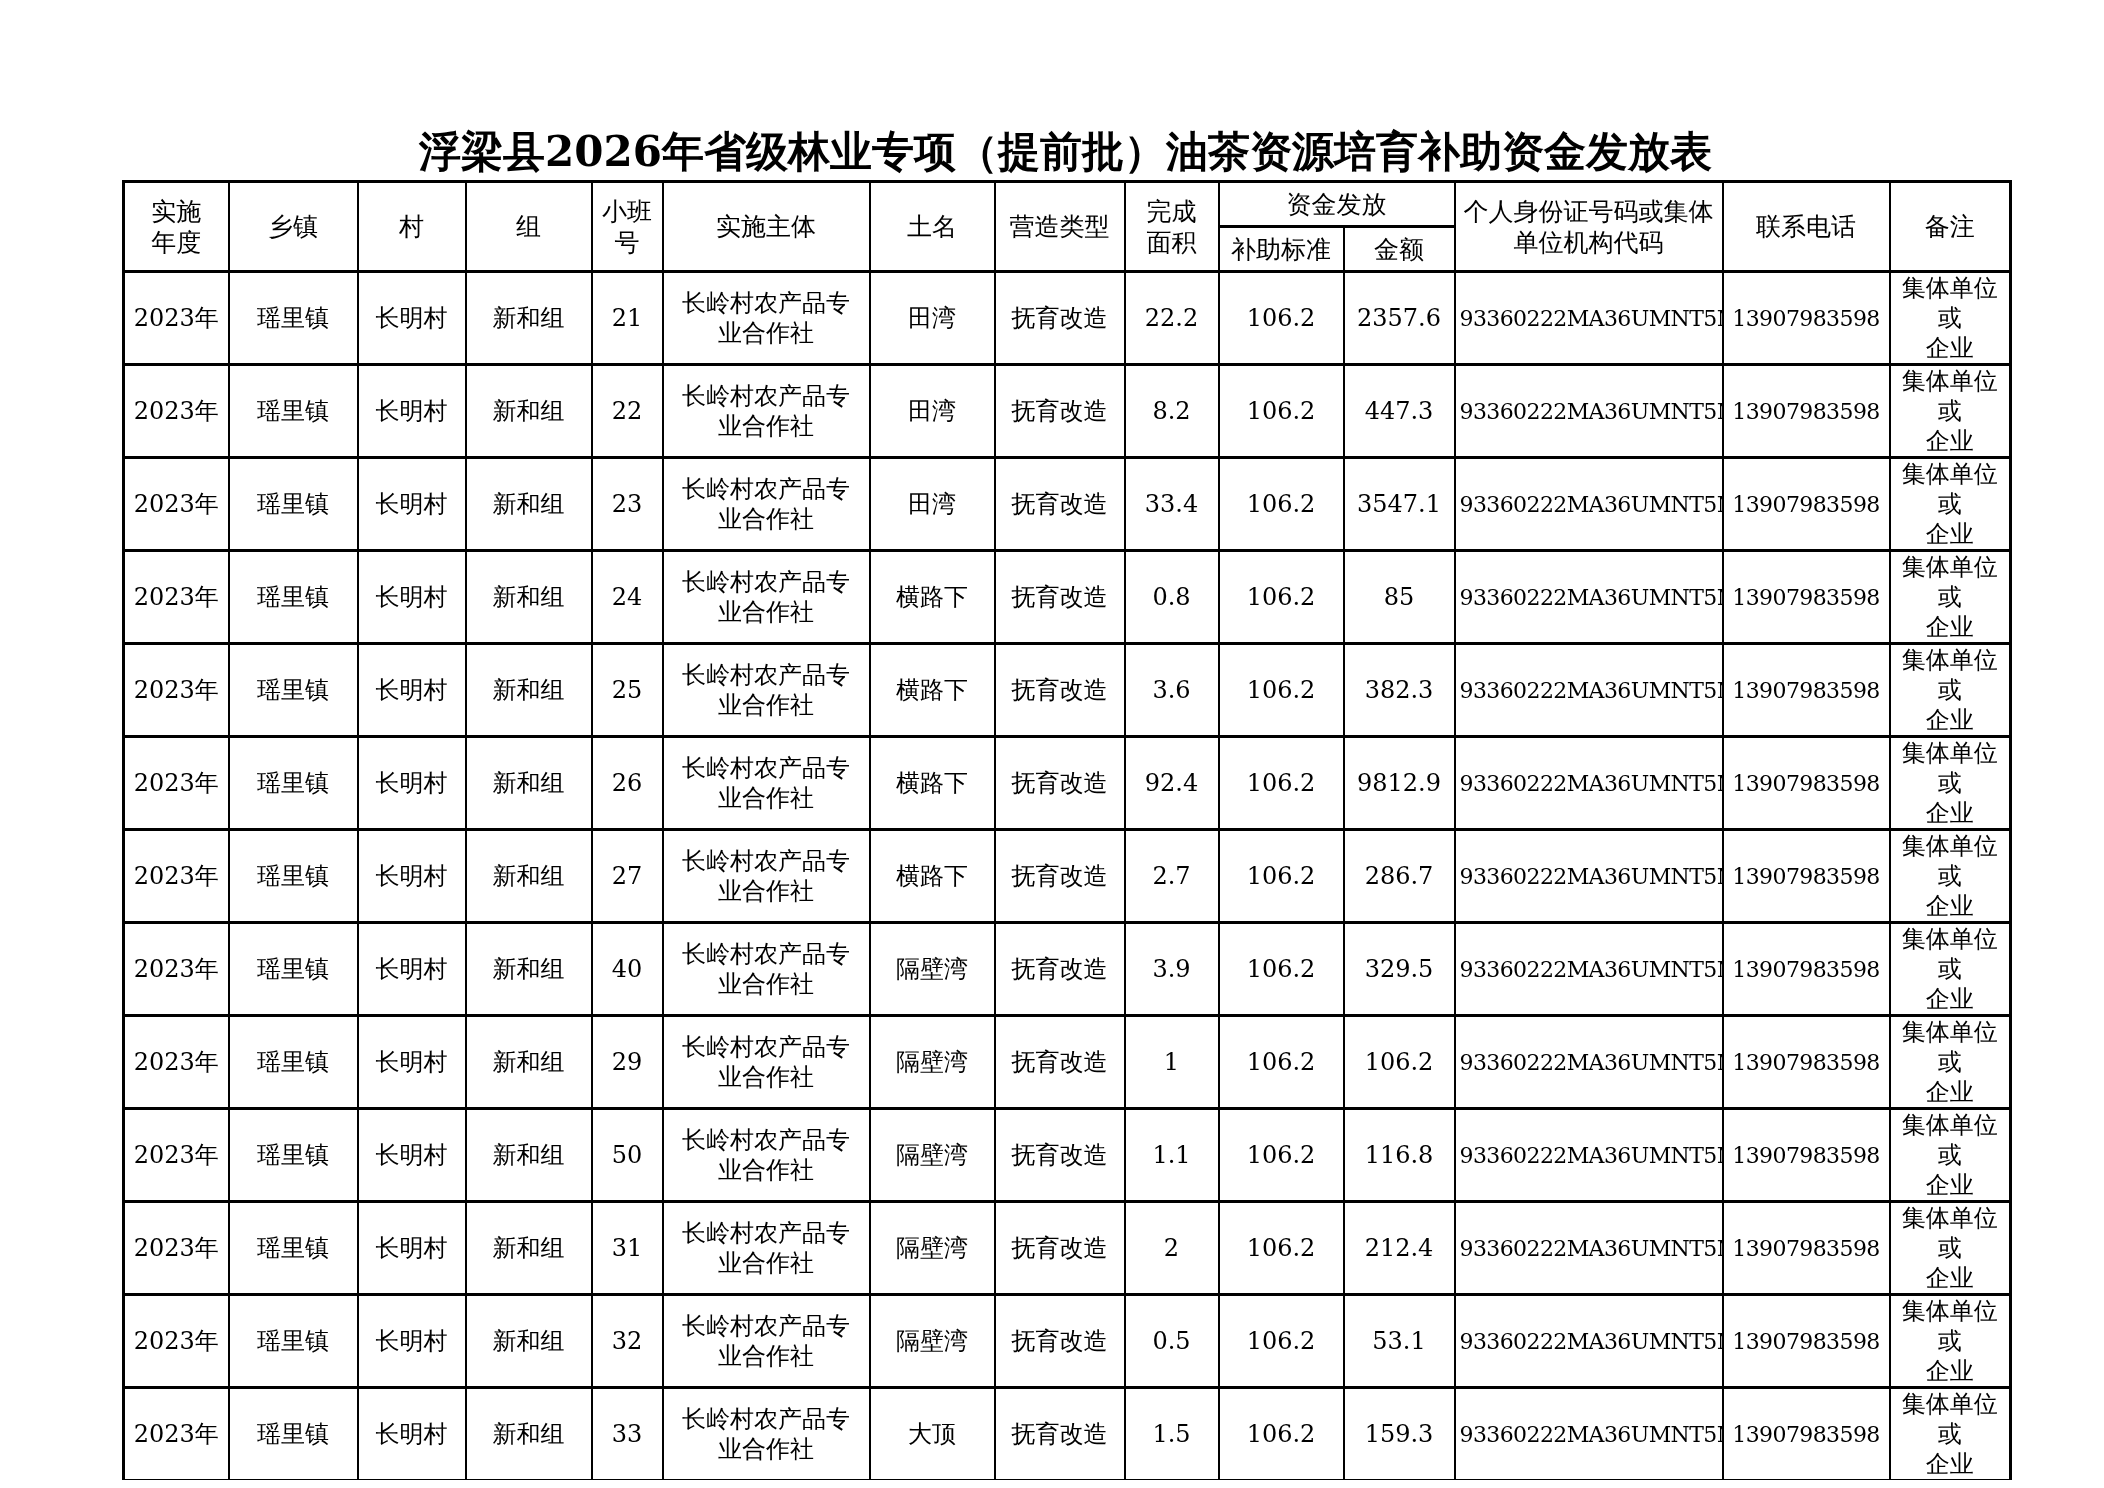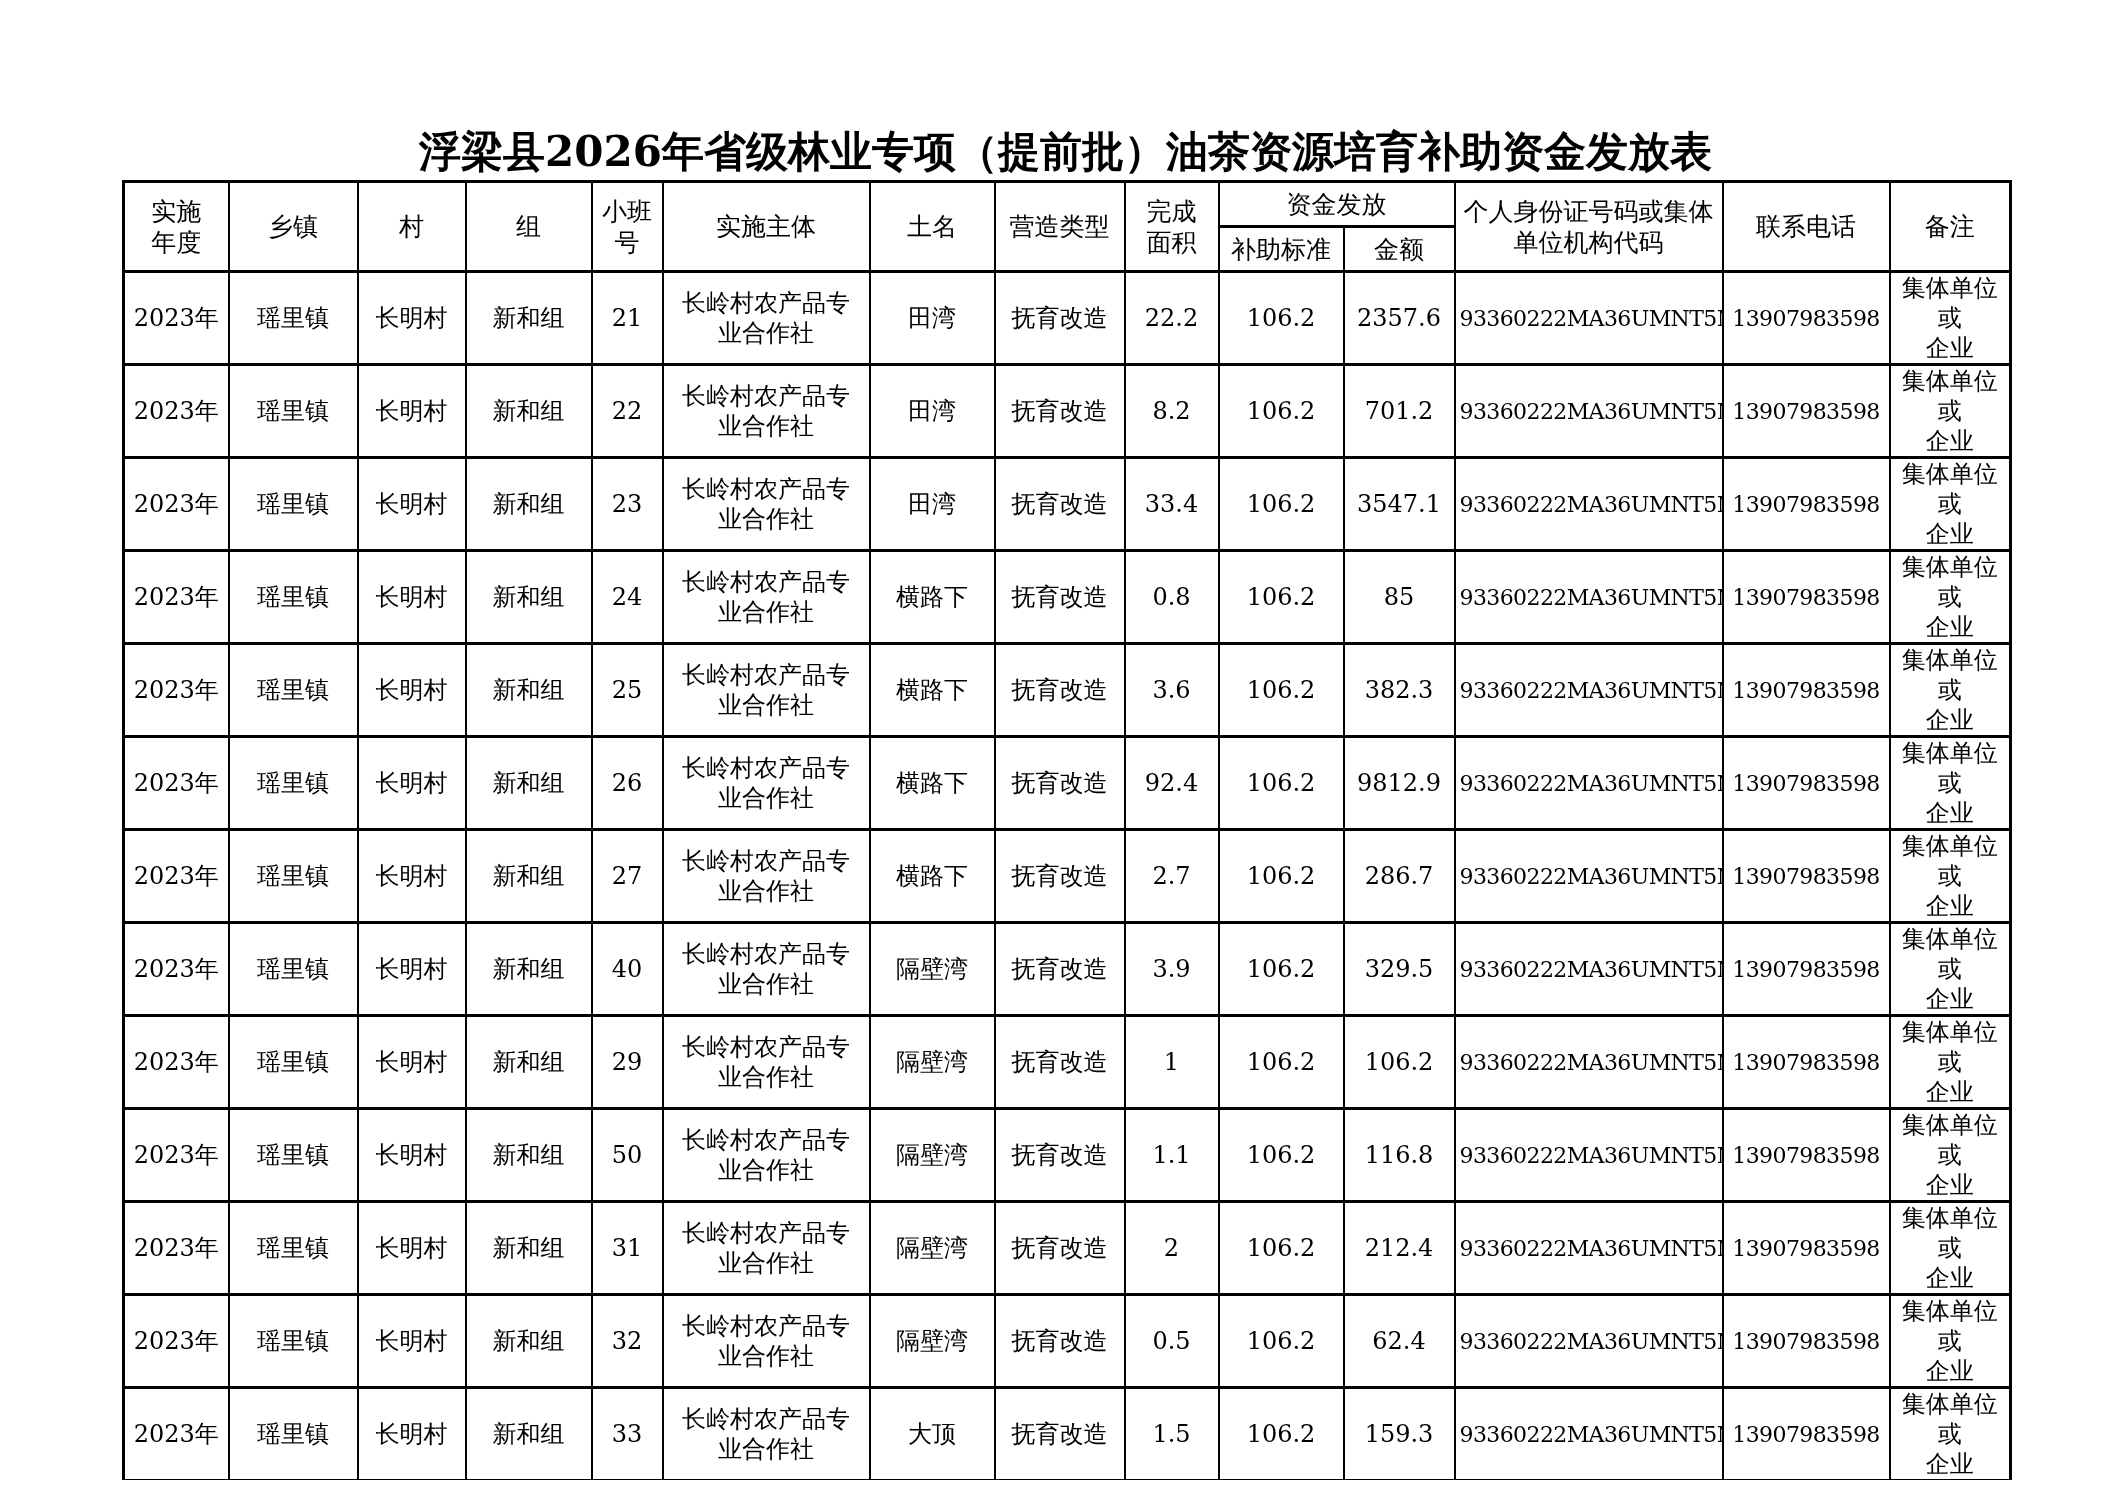--- a/index.html
+++ b/index.html
@@ -143,21 +143,21 @@
           <td>瑶里镇</td>
           <td>长明村</td>
           <td>新和组</td>
           <td>22</td>
           <td>长岭村农产品专
 业合作社</td>
           <td>田湾</td>
           <td>抚育改造</td>
           <td>8.2</td>
           <td>106.2</td>
-          <td>701.2</td>
+          <td>447.3</td>
           <td class="num-tight">93360222MA36UMNT5M</td>
           <td class="num-tight">13907983598</td>
           <td>集体单位或
 企业</td>
         </tr>
         <tr>
           <td>2023年</td>
           <td>瑶里镇</td>
           <td>长明村</td>
           <td>新和组</td>
@@ -323,21 +323,21 @@
           <td>瑶里镇</td>
           <td>长明村</td>
           <td>新和组</td>
           <td>32</td>
           <td>长岭村农产品专
 业合作社</td>
           <td>隔壁湾</td>
           <td>抚育改造</td>
           <td>0.5</td>
           <td>106.2</td>
-          <td>62.4</td>
+          <td>53.1</td>
           <td class="num-tight">93360222MA36UMNT5M</td>
           <td class="num-tight">13907983598</td>
           <td>集体单位或
 企业</td>
         </tr>
         <tr>
           <td>2023年</td>
           <td>瑶里镇</td>
           <td>长明村</td>
           <td>新和组</td>

